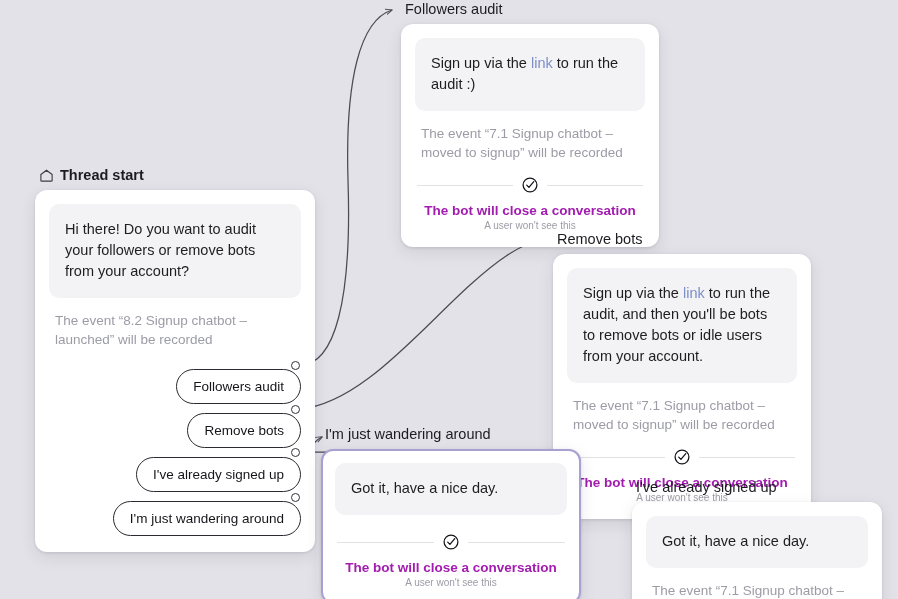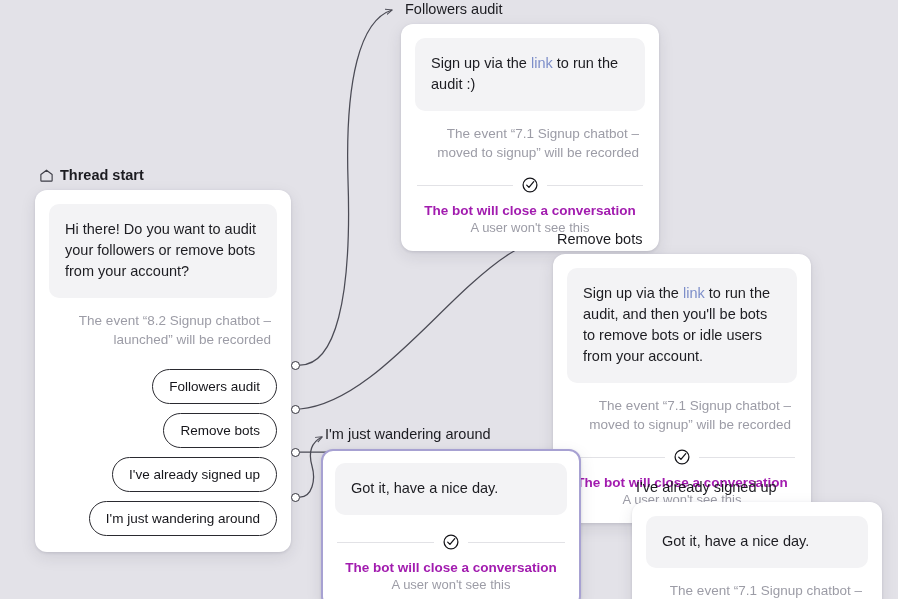--- a/index.html
+++ b/index.html
@@ -79,21 +79,21 @@
     color: #1d1d22;
   }
   .bubble .link {
     color: #7d8ec9;
   }
 
   .event-note {
     font-size: 13.5px;
     line-height: 19px;
     color: #9c9ca6;
-    text-align: right;
+    text-align: left;
     padding: 13px 6px 6px 6px;
   }
 
   .divider-row {
     display: flex;
     align-items: center;
     gap: 8px;
     padding: 8px 2px 0 2px;
   }
   .divider-row .line {
@@ -109,21 +109,21 @@
   }
 
   .close-title {
     font-size: 13.5px;
     font-weight: bold;
     color: #a21caf;
     text-align: center;
     padding-top: 9px;
   }
   .close-sub {
-    font-size: 13px;
+    font-size: 10px;
     color: #9c9ca6;
     text-align: center;
     padding-top: 2px;
   }
 
   
   .replies {
     display: flex;
     flex-direction: column;
     align-items: flex-end;
@@ -175,21 +175,21 @@
 
     <path d="M 300 365 C 335 365, 352 300, 348 180 C 345 80, 360 20, 392 10" fill="none" stroke="#4b4b55" stroke-width="1.25" marker-end="url(#arrow)"></path>
 
     <path d="M 300 409 C 360 404, 420 330, 470 285 C 500 258, 520 245, 540 240" fill="none" stroke="#4b4b55" stroke-width="1.25" marker-end="url(#arrow)"></path>
 
     <path d="M 300 452 L 586 452 C 598 452, 600 455, 600 466 L 600 478 C 600 486, 603 488, 612 488 L 618 488" fill="none" stroke="#4b4b55" stroke-width="1.25" marker-end="url(#arrow)"></path>
 
     <path d="M 300 497 C 312 497, 316 480, 312 466 C 308 452, 312 442, 322 437" fill="none" stroke="#4b4b55" stroke-width="1.25" marker-end="url(#arrow)"></path>
   </svg>
 
-  <div class="node" id="node-thread-start" style="left:35px; top:166px; width:256px;">
+  <div class="node" id="node-thread-start" style="left:35px; top:166px; width:280px;">
     <div class="node-title-row">
       <span class="home-icon">
         <svg viewBox="0 0 24 24" width="15" height="15" fill="none" stroke="#3d3d46" stroke-width="1.8" stroke-linecap="round" stroke-linejoin="round">
           <path d="M3 10.5 L12 3.5 L21 10.5 V20 a1 1 0 0 1 -1 1 H4 a1 1 0 0 1 -1 -1 Z"></path>
         </svg>
       </span>
       <span class="node-title bold">Thread start</span>
     </div>
 
     <div class="card">

